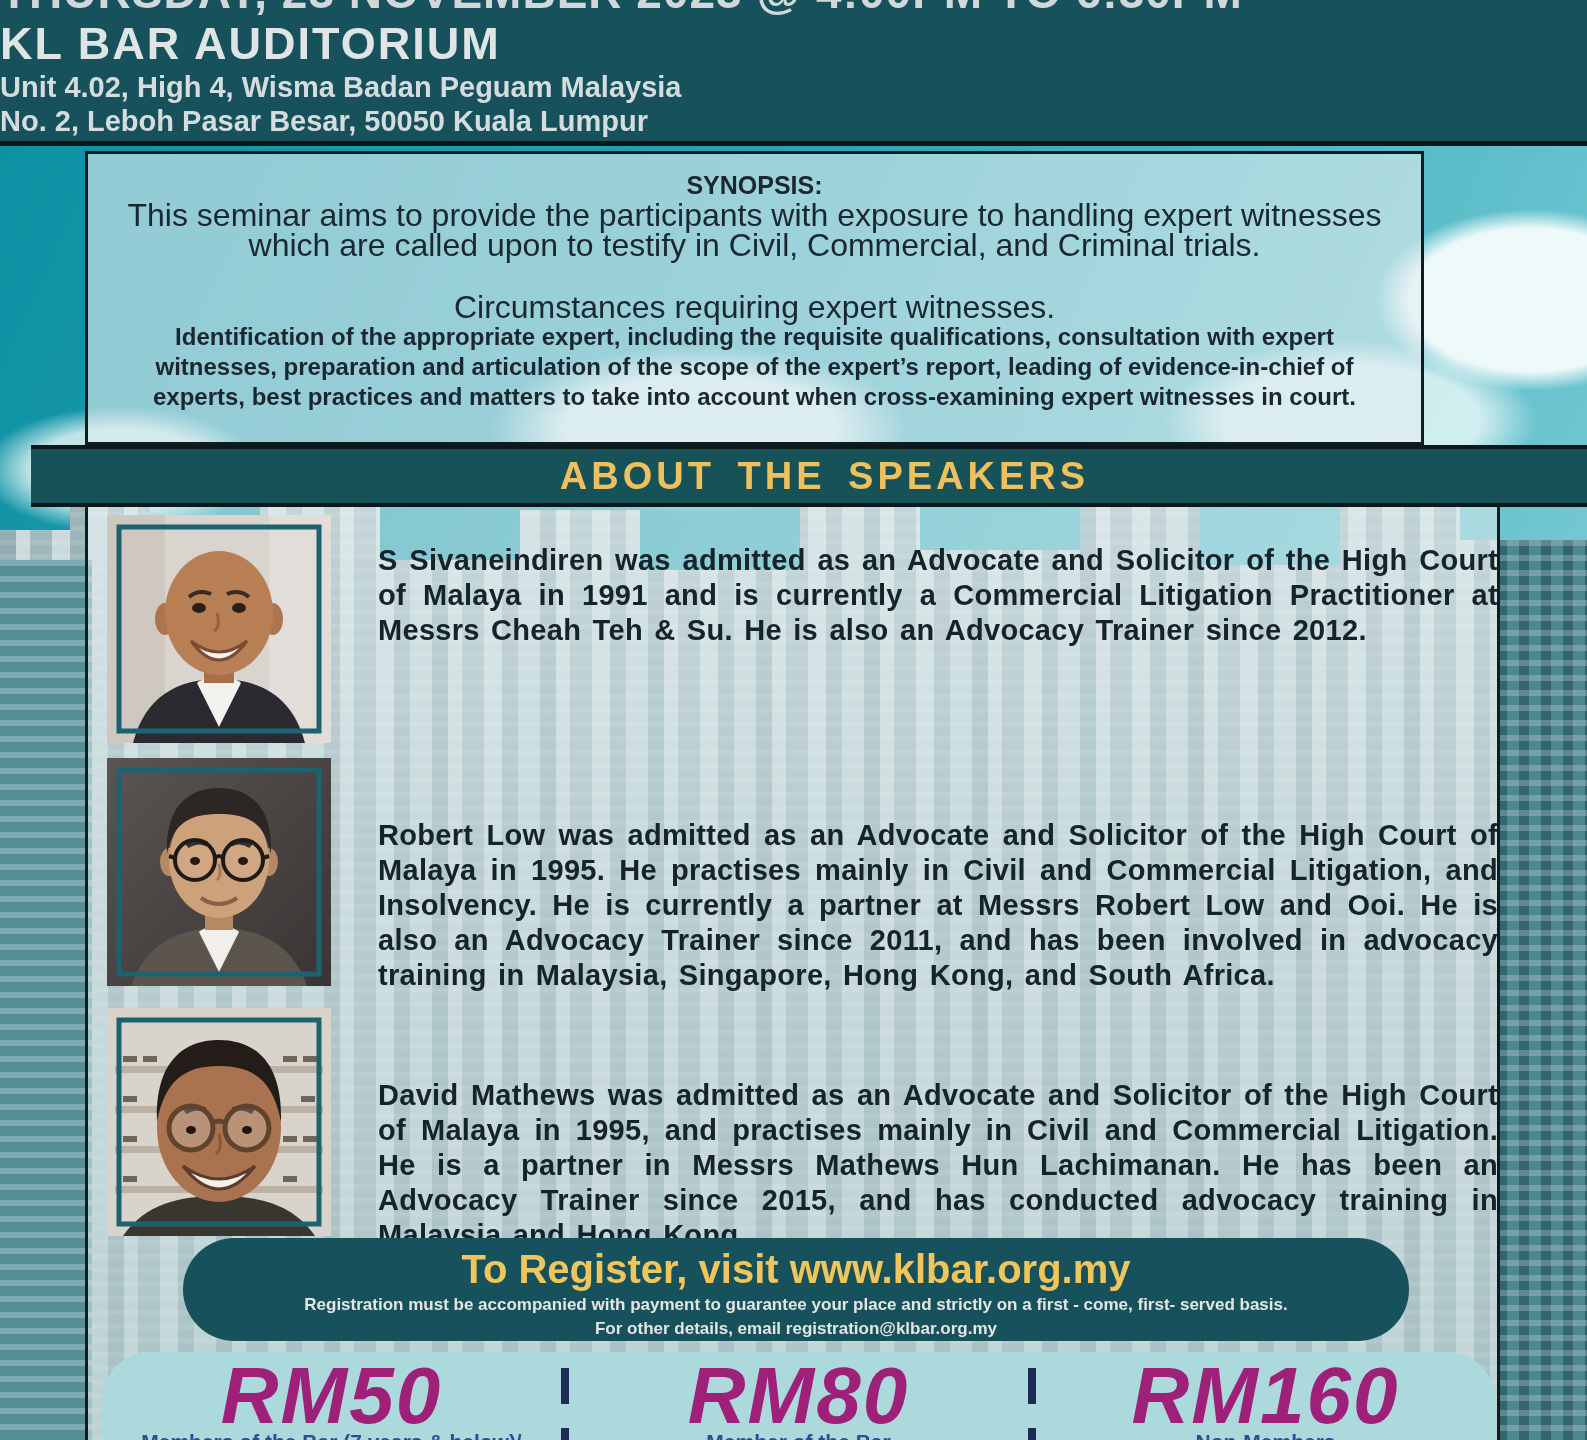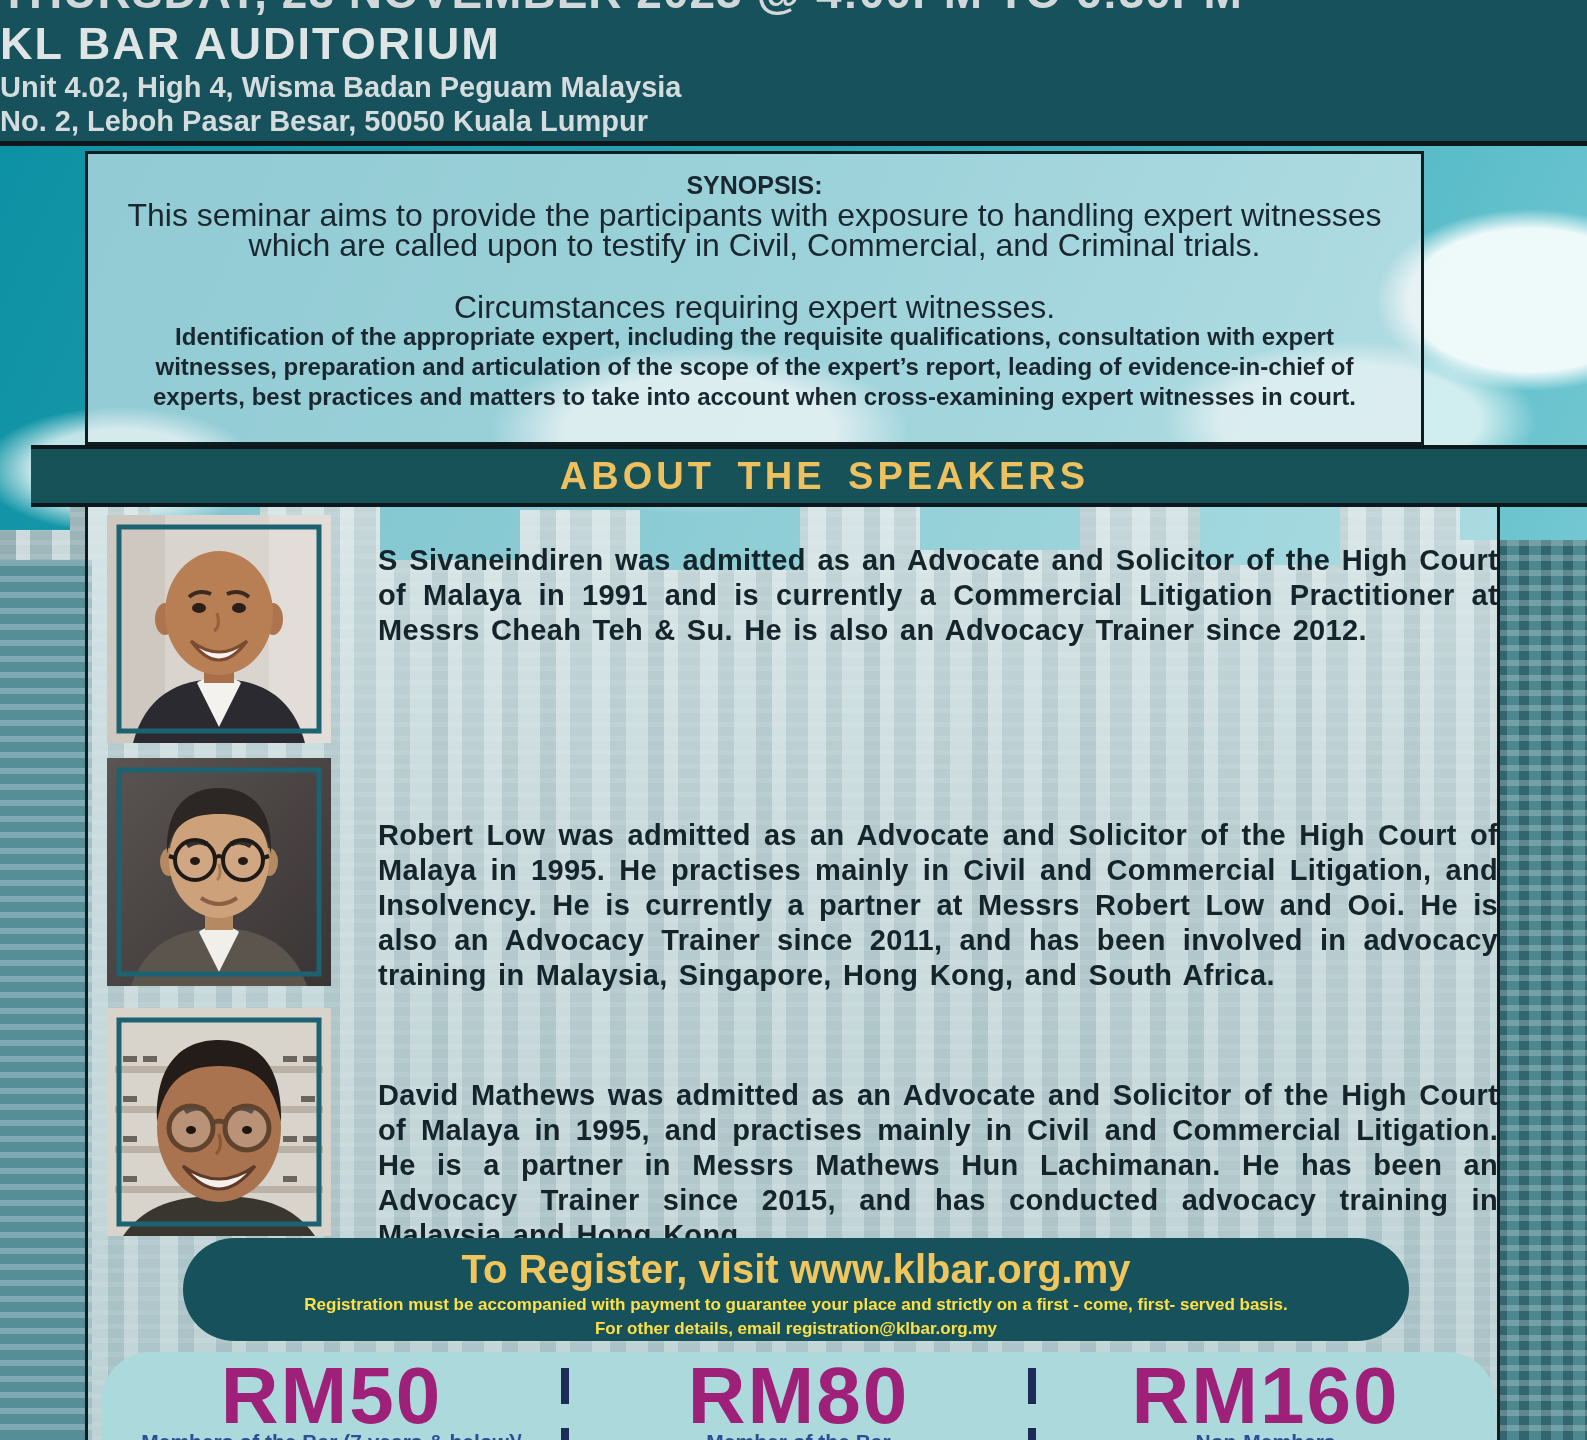--- a/index.html
+++ b/index.html
@@ -83,31 +83,31 @@
     letter-spacing: 0.3px; word-spacing: 3px;
     text-align: justify; color: #15232b;
   }
   .b1 { top: 543px; } .b2 { top: 794px; margin-top: 24px; } .b3 { top: 1034px; margin-top: 44px; }
   
   .register {
     position: absolute; left: 183px; top: 1238px; width: 1226px; height: 103px;
     background: #17525c; border-radius: 52px; text-align: center; padding-top: 8px;
   }
   .reg-title { color: #efc55d; font-size: 40px; font-weight: bold; line-height: 46px; }
-  .reg-note  { color: #fde047; font-size: 17px; font-weight: bold; line-height: 22px; margin-top: 2px; }
+  .reg-note  { color: #e5e5e5; font-size: 17px; font-weight: bold; line-height: 22px; margin-top: 2px; }
   
   .pricing {
     position: absolute; left: 102px; top: 1352px; width: 1393px; height: 160px;
     background: #abd9dc; border-radius: 48px;
     display: flex; align-items: stretch;
   }
   .price-col { flex: 1 1 0; text-align: center; }
   .price-amount {
     margin-top: 14px; font-size: 80px; line-height: 60px;
-    font-weight: bold; letter-spacing: 2px; color: #9e2078;
+    font-style: italic; font-weight: bold; letter-spacing: 2px; color: #9e2078;
   }
   .price-label { margin-top: 4px; font-size: 21px; font-weight: bold; color: #2d4d95; }
   .divider {
     width: 8px; margin-top: 16px; height: 140px; flex: 0 0 8px;
     background: repeating-linear-gradient(180deg, #1d2c56 0 36px, rgba(0,0,0,0) 36px 60px);
   }
 </style>
 </head>
 <body>
 

